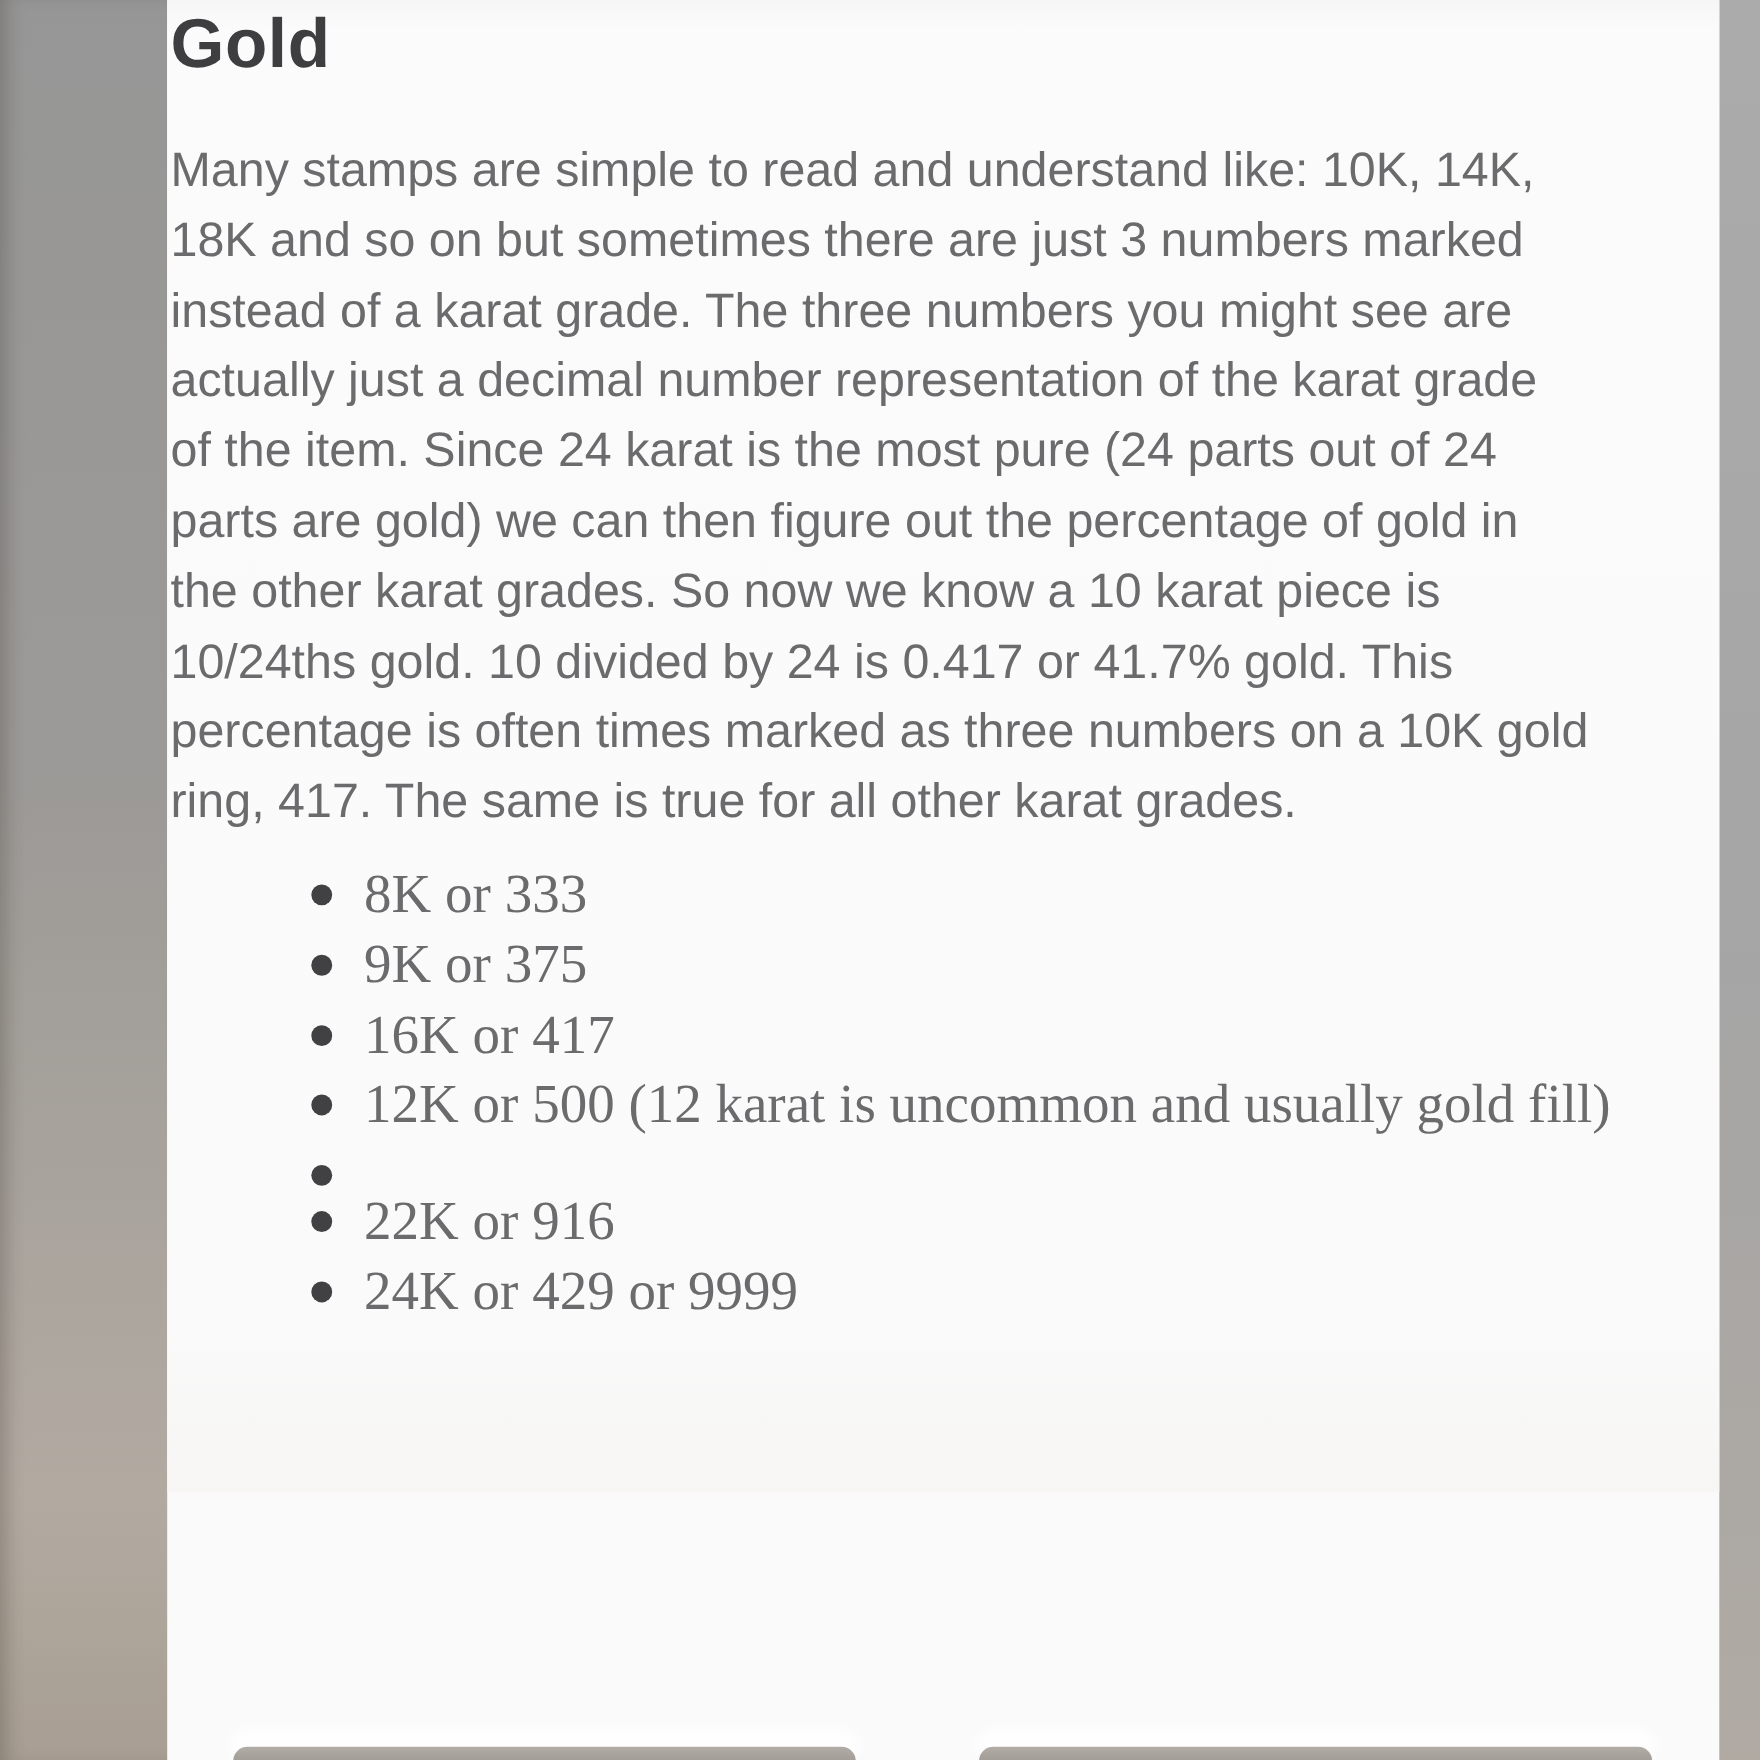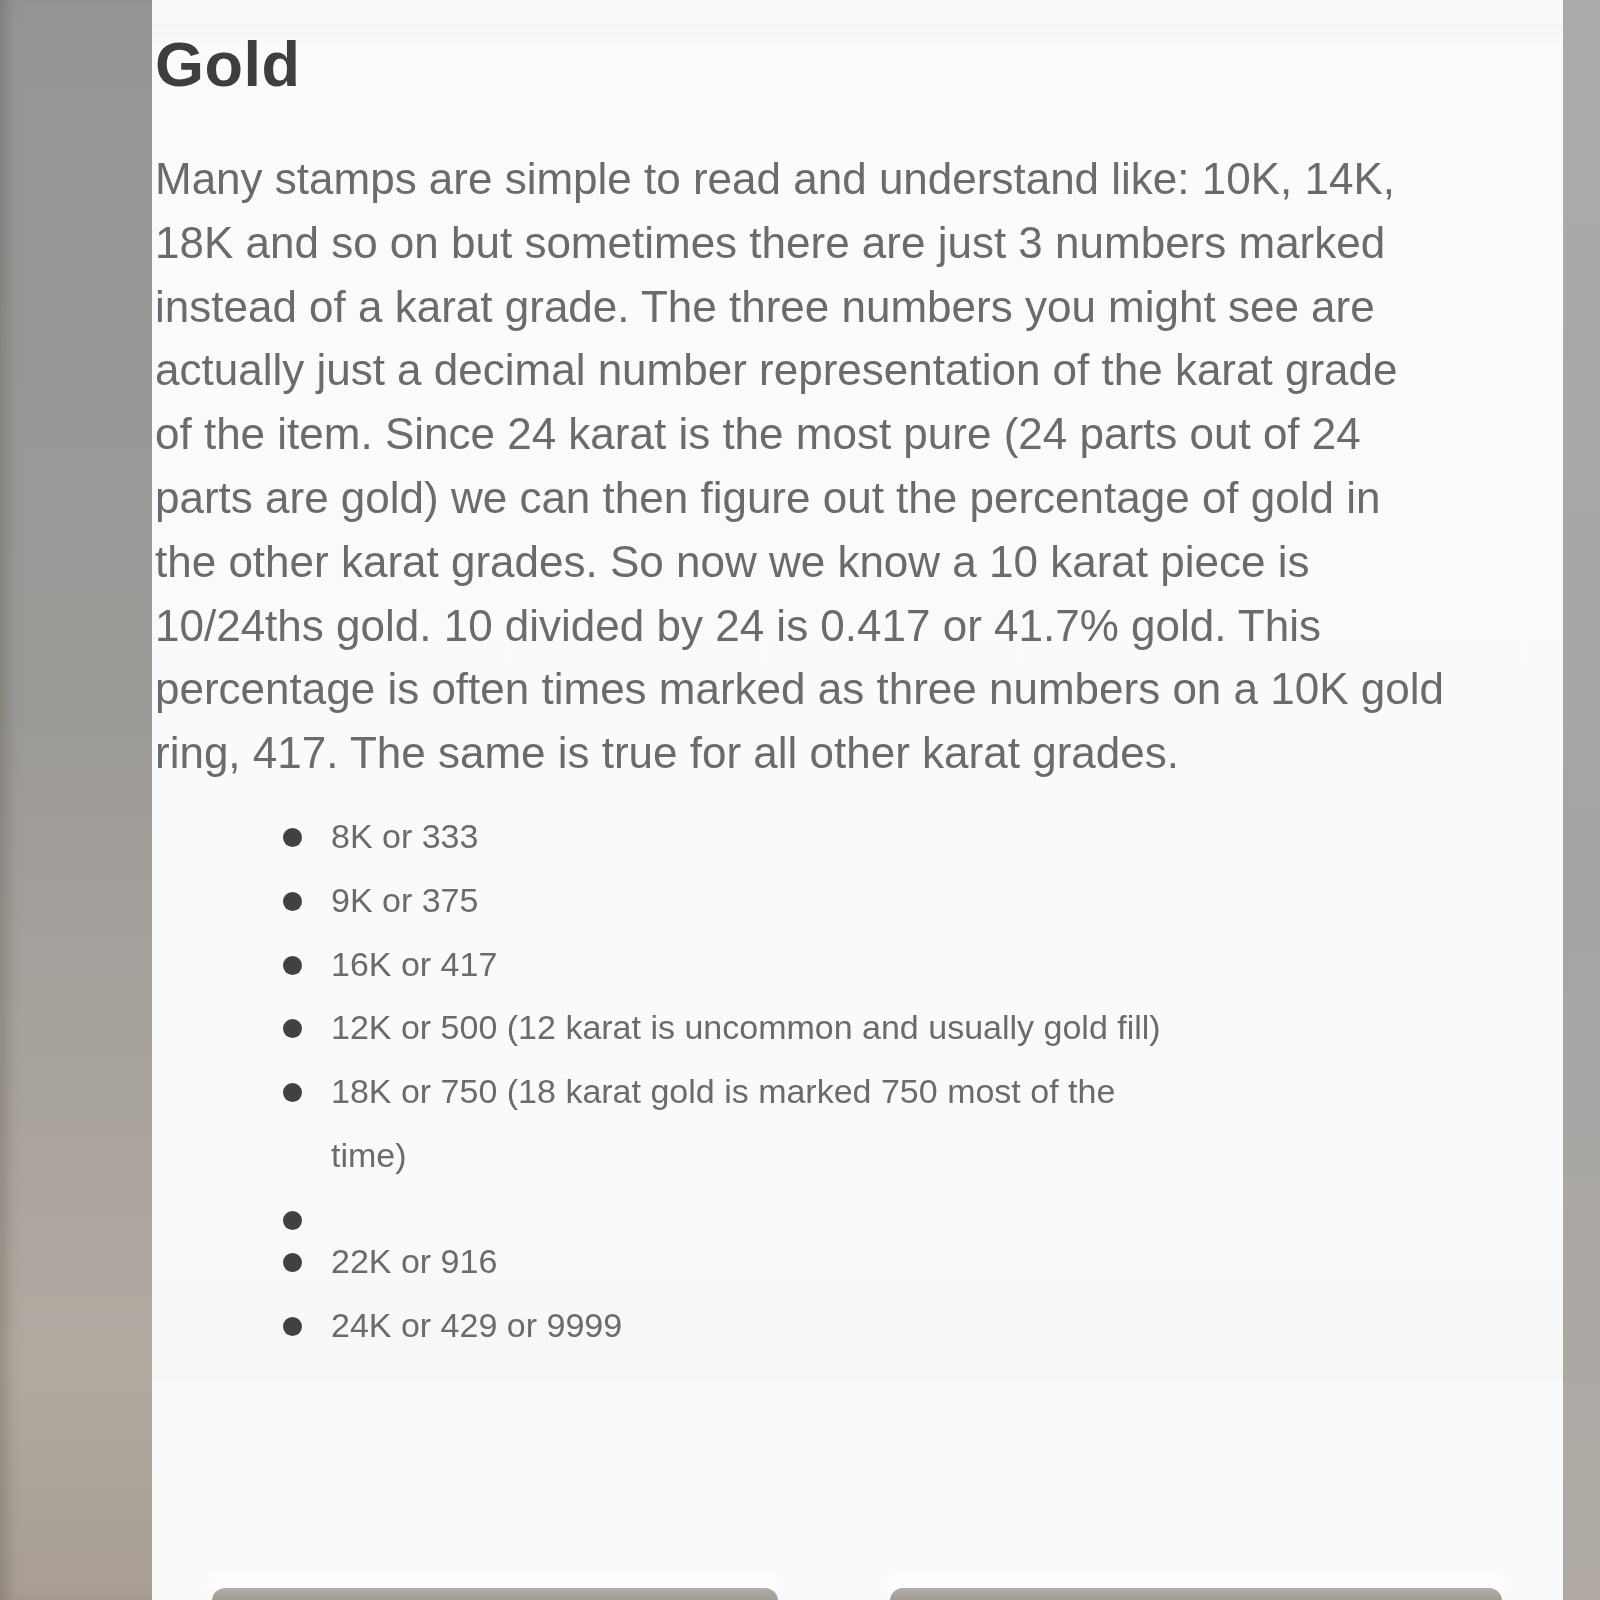--- a/index.html
+++ b/index.html
@@ -31,21 +31,20 @@
     background: linear-gradient(180deg, #ababab 0%, #a5a5a5 55%, #b0aaa3 100%);
   }
   
   .content {
     position: absolute;
     left: 152px; top: 0;
     width: 1411px; height: 1356px;
     background: linear-gradient(180deg, #f6f6f6 0%, #fbfbfb 2%, #fafafa 88%, #f7f6f5 100%);
     box-sizing: border-box;
     padding: 2px 0 0 3px;
-    margin-top: 24px;
   }
   .page-title {
     margin: 0;
     font-size: 63px;
     line-height: 76px;
     font-weight: 700;
     color: #3e3e40;
     letter-spacing: 0.5px;
   }
   .intro {
@@ -68,25 +67,26 @@
   }
   .dot {
     flex: 0 0 auto;
     width: 19px; height: 19px;
     margin-top: 23px;
     border-radius: 50%;
     background: #414144;
   }
   .li-text {
     margin-left: 29px;
-    font-size: 34px;
+    font-size: 50px;
     line-height: 63.8px;
     color: #6b6b6d;
     white-space: pre-line;
     max-width: 1180px;
+    font-family: Liberation Serif, serif;
   }
   
   .partial-button {
     position: absolute;
     top: 1588px;
     height: 14px;
     border-radius: 13px 13px 0 0;
     background: linear-gradient(180deg, #b3ada7 0%, #a7a19b 60%, #a29c96 100%);
     box-shadow: 0 -12px 14px 4px rgba(255, 255, 255, 0.92);
     border: none;
@@ -129,25 +129,20 @@
         <li>
           <span class="dot"></span>
           <span class="li-text">16K or 417</span>
         </li>
         <li>
           <span class="dot"></span>
           <span class="li-text">12K or 500 (12 karat is uncommon and usually gold fill)</span>
         </li>
         <li>
           <span class="dot"></span>
-          <span class="li-text">18K or 750 (18 karat gold is marked 750 most of the
-time)</span>
-        </li>
-        <li>
-          <span class="dot"></span>
         </li>
         <li>
           <span class="dot"></span>
           <span class="li-text">22K or 916</span>
         </li>
         <li>
           <span class="dot"></span>
           <span class="li-text">24K or 429 or 9999</span>
         </li>
       </ul>

